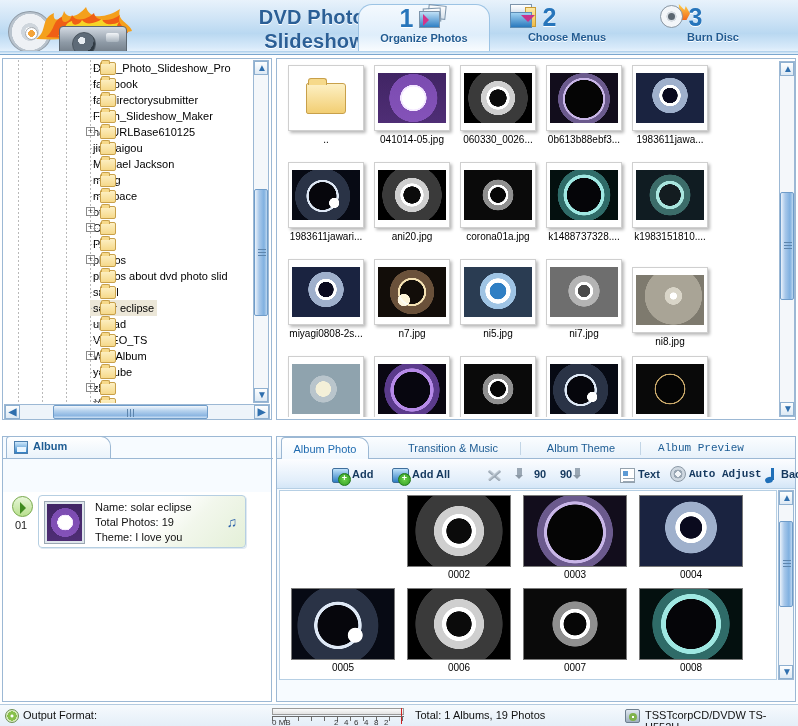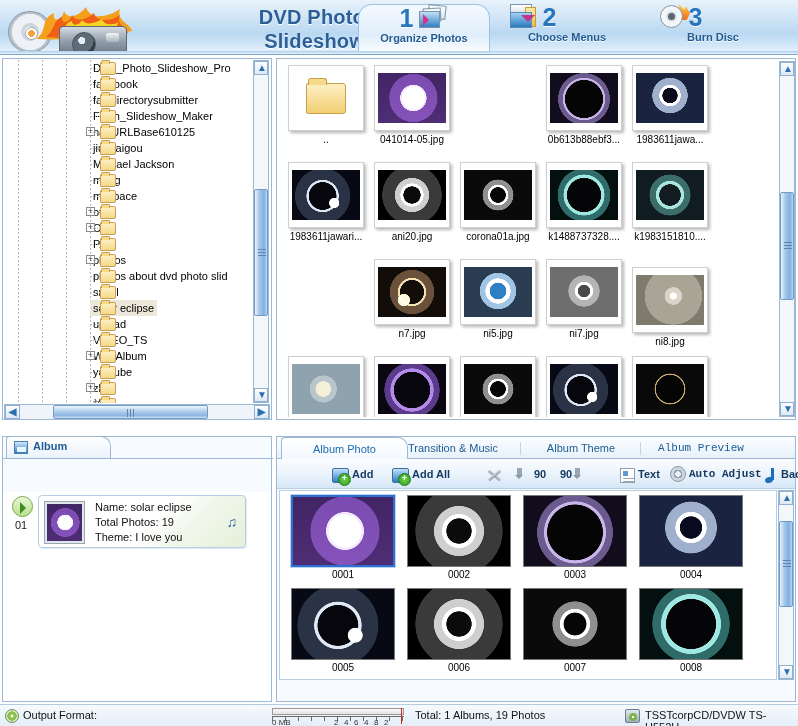--- a/index.html
+++ b/index.html
@@ -390,20 +390,28 @@
           <div class="tname">..</div>
         </div>
         <div class="tcell" style="left: 90px; top: 4px;">
           <div class="tpaper">
             <div class="img">
               <div class="ecl" style="background: radial-gradient(circle at 52% 50%, rgb(255, 255, 255) 0px, rgb(255, 255, 255) 26%, rgb(242, 230, 255) 27%, rgb(242, 230, 255) 30%, rgb(107, 63, 158) 31%, rgb(107, 63, 158) 55%, rgb(42, 22, 64) 56%, rgb(42, 22, 64) 100%), linear-gradient(rgb(27, 16, 48), rgb(44, 26, 71)); background-blend-mode: screen;"></div>
             </div>
           </div>
           <div class="tname">041014-05.jpg</div>
         </div>
+        <div class="tcell" style="left: 176px; top: 4px;">
+          <div class="tpaper">
+            <div class="img">
+              <div class="ecl" style="background: radial-gradient(circle, rgb(11, 11, 11) 0px, rgb(11, 11, 11) 20%, rgb(255, 255, 255) 21%, rgb(255, 255, 255) 27%, rgb(207, 207, 207) 28%, rgb(207, 207, 207) 40%, rgb(58, 58, 58) 41%, rgb(58, 58, 58) 70%, rgb(0, 0, 0) 71%, rgb(0, 0, 0) 100%); background-blend-mode: screen;"></div>
+            </div>
+          </div>
+          <div class="tname">060330_0026...</div>
+        </div>
         <div class="tcell" style="left: 262px; top: 4px;">
           <div class="tpaper">
             <div class="img">
               <div class="ecl" style="background: radial-gradient(circle at 50% 52%, rgb(5, 5, 5) 0px, rgb(5, 5, 5) 44%, rgb(201, 182, 232) 45%, rgb(201, 182, 232) 49%, rgb(107, 90, 141) 50%, rgb(107, 90, 141) 60%, rgb(18, 13, 28) 61%, rgb(18, 13, 28) 100%); background-blend-mode: screen;"></div>
             </div>
           </div>
           <div class="tname">0b613b88ebf3...</div>
         </div>
         <div class="tcell" style="left: 348px; top: 4px;">
           <div class="tpaper">
@@ -445,20 +453,28 @@
           </div>
           <div class="tname">k1488737328....</div>
         </div>
         <div class="tcell" style="left: 348px; top: 101px;">
           <div class="tpaper">
             <div class="img">
               <div class="ecl" style="background: radial-gradient(circle, rgb(19, 28, 32) 0px, rgb(19, 28, 32) 25%, rgb(169, 230, 223) 26%, rgb(169, 230, 223) 33%, rgb(60, 109, 106) 34%, rgb(60, 109, 106) 48%, rgb(16, 28, 34) 49%, rgb(16, 28, 34) 100%); background-blend-mode: screen;"></div>
             </div>
           </div>
           <div class="tname">k1983151810....</div>
+        </div>
+        <div class="tcell" style="left: 4px; top: 198px;">
+          <div class="tpaper">
+            <div class="img">
+              <div class="ecl" style="background: radial-gradient(circle at 50% 45%, rgb(10, 10, 30) 0px, rgb(10, 10, 30) 17%, rgb(255, 255, 255) 18%, rgb(255, 255, 255) 24%, rgb(159, 176, 204) 25%, rgb(159, 176, 204) 40%, rgb(26, 35, 64) 41%, rgb(26, 35, 64) 100%); background-blend-mode: screen;"></div>
+            </div>
+          </div>
+          <div class="tname">miyagi0808-2s...</div>
         </div>
         <div class="tcell" style="left: 90px; top: 198px;">
           <div class="tpaper">
             <div class="img">
               <div class="ecl" style="background: radial-gradient(circle, rgb(18, 13, 9) 0px, rgb(18, 13, 9) 28%, rgb(246, 227, 180) 29%, rgb(246, 227, 180) 33%, rgb(106, 81, 58) 34%, rgb(106, 81, 58) 52%, rgb(18, 13, 9) 53%, rgb(18, 13, 9) 100%), radial-gradient(circle at 38% 66%, rgb(255, 245, 216) 0px, rgb(255, 245, 216) 11%, transparent 12%); background-blend-mode: screen;"></div>
             </div>
           </div>
           <div class="tname">n7.jpg</div>
         </div>
         <div class="tcell" style="left: 176px; top: 198px;">
@@ -563,42 +579,36 @@
             <div>Theme: I love you</div>
           </div>
           <div class="album-note">♫</div>
         </div>
       </div>
     </div>
   </div>
 
   <div id="editor">
     <div id="etabs">
-        <div class="etab active" style="left: 4px; width: 127px; text-align: center;"><span>Album Photo</span></div>
+        <div class="etab active" style="left: 4px; width: 88px; text-align: center;"><span>Album Photo</span></div>
         <div class="etab" style="left: 108px; width: 136px;"><span>Transition &amp; Music</span><span class="sep"></span></div>
         <div class="etab" style="left: 244px; width: 120px;"><span>Album Theme</span><span class="sep"></span></div>
         <div class="etab" style="left: 364px; width: 120px; font-family: Liberation Mono, monospace;"><span>Album Preview</span></div>
       </div>
     <div id="etoolbar">
         <div class="tbtn" style="left: 22px;"><span class="gi gi-add"></span><span>Add</span></div>
         <div class="tbtn" style="left: 82px;"><span class="gi gi-add"></span><span>Add All</span></div>
         <div class="tbtn" style="left: 176px;"><span class="gi gi-cut"></span><span></span></div>
         <div class="tbtn" style="left: 204px;"><span class="gi gi-rot"><span class="ar"></span></span><span>90</span></div>
         <div class="tbtn" style="left: 250px;"><span>90</span><span class="gi gi-rot"><span class="ar"></span></span></div>
         <div class="tbtn" style="left: 310px;"><span class="gi gi-text"></span><span>Text</span></div>
         <div class="tbtn" style="left: 360px; font-family: Liberation Mono, monospace;"><span class="gi gi-auto"></span><span>Auto Adjust</span></div>
         <div class="tbtn" style="left: 455px;"><span class="gi gi-music"></span><span>Bac</span></div>
       </div>
     <div id="photo-grid">
-        <div class="pcell selected" style="left: 8px; top: 4px;">
-          <div class="pframe">
-            <div class="ecl" style="background: radial-gradient(circle at 52% 50%, rgb(255, 255, 255) 0px, rgb(255, 255, 255) 26%, rgb(242, 230, 255) 27%, rgb(242, 230, 255) 30%, rgb(107, 63, 158) 31%, rgb(107, 63, 158) 55%, rgb(42, 22, 64) 56%, rgb(42, 22, 64) 100%), linear-gradient(rgb(27, 16, 48), rgb(44, 26, 71)); background-blend-mode: screen;"></div>
-          </div>
-          <div class="pname">0001</div>
-        </div>
         <div class="pcell" style="left: 124px; top: 4px;">
           <div class="pframe">
             <div class="ecl" style="background: radial-gradient(circle, rgb(11, 11, 11) 0px, rgb(11, 11, 11) 20%, rgb(255, 255, 255) 21%, rgb(255, 255, 255) 27%, rgb(207, 207, 207) 28%, rgb(207, 207, 207) 40%, rgb(58, 58, 58) 41%, rgb(58, 58, 58) 70%, rgb(0, 0, 0) 71%, rgb(0, 0, 0) 100%); background-blend-mode: screen;"></div>
           </div>
           <div class="pname">0002</div>
         </div>
         <div class="pcell" style="left: 240px; top: 4px;">
           <div class="pframe">
             <div class="ecl" style="background: radial-gradient(circle at 50% 52%, rgb(5, 5, 5) 0px, rgb(5, 5, 5) 44%, rgb(201, 182, 232) 45%, rgb(201, 182, 232) 49%, rgb(107, 90, 141) 50%, rgb(107, 90, 141) 60%, rgb(18, 13, 28) 61%, rgb(18, 13, 28) 100%); background-blend-mode: screen;"></div>
           </div>

